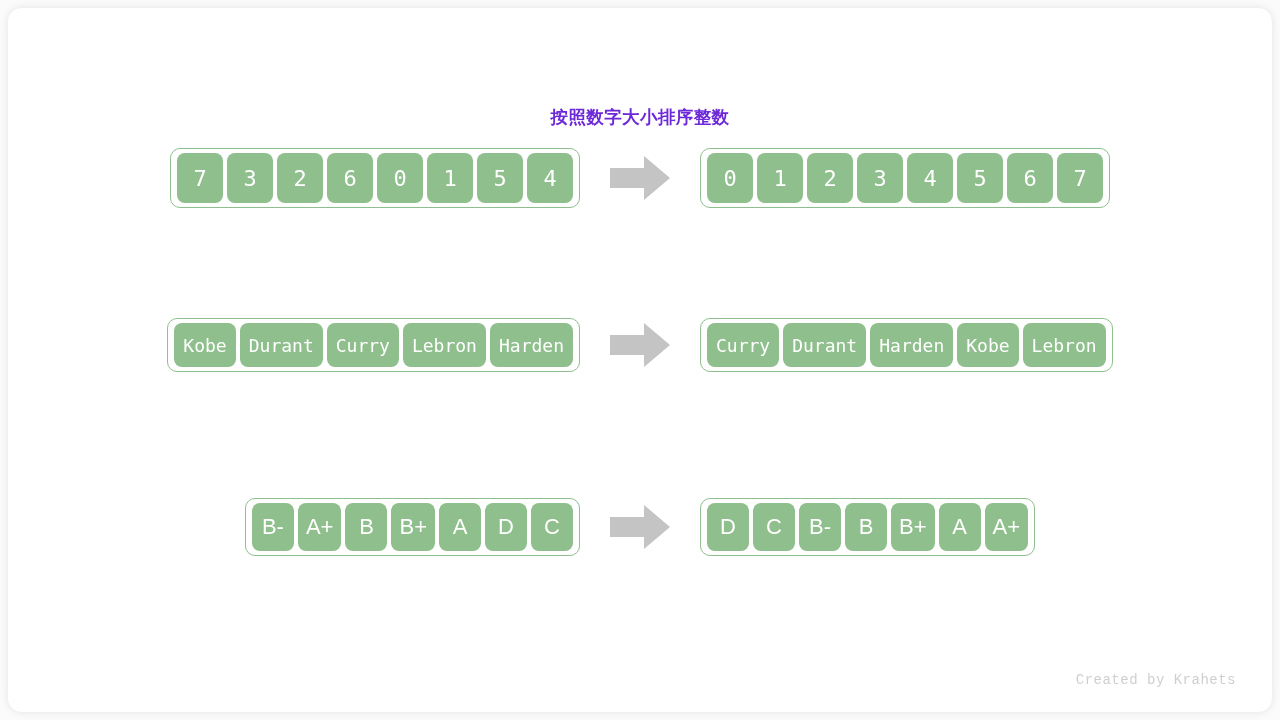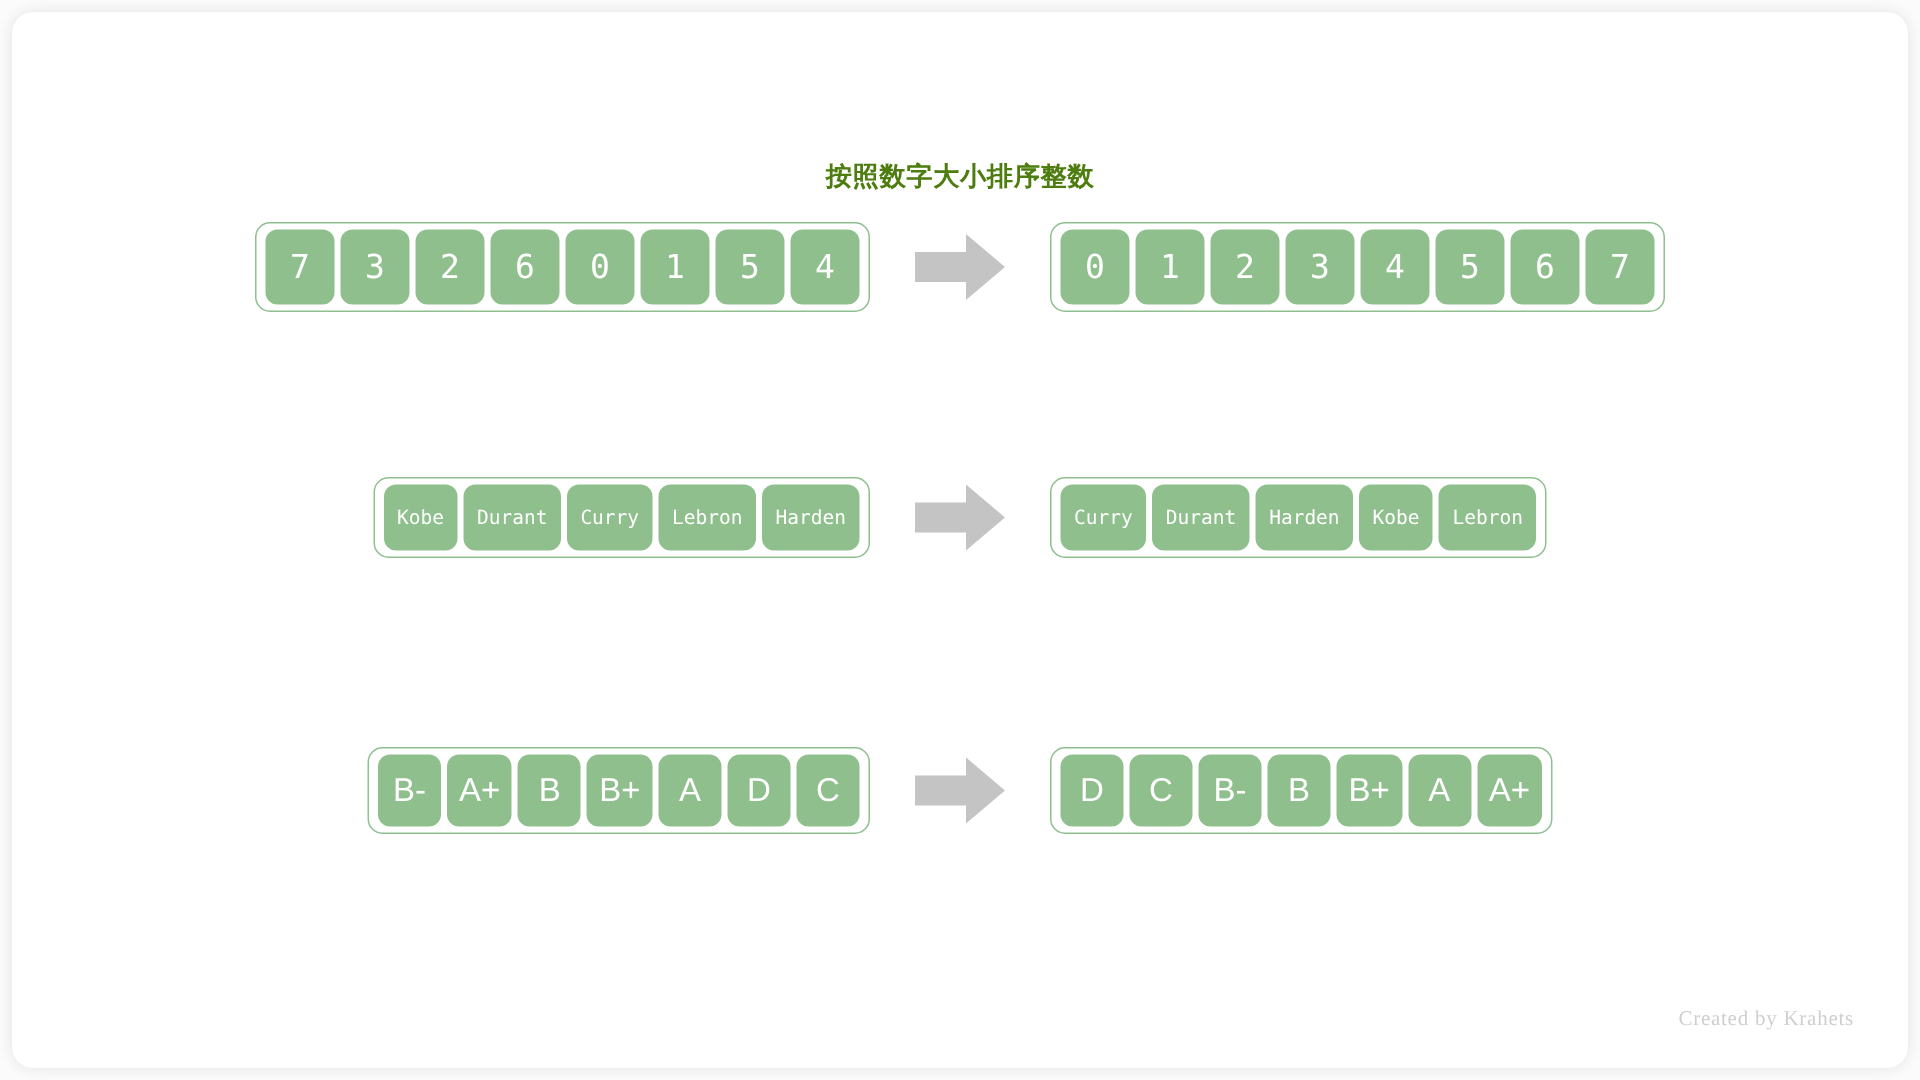--- a/index.html
+++ b/index.html
@@ -17,21 +17,21 @@
     border-radius: 14px;
     box-shadow: 0 0 10px rgba(0,0,0,0.10);
     overflow: hidden;
   }
 
   .section { position: absolute; left: 0; width: 1264px; }
   .sec-title {
     text-align: center;
     font-size: 17.5px;
     font-weight: bold;
-    color: #4d7c0f;
+    color: #6d28d9;
     letter-spacing: 0.4px;
     height: 26px;
     line-height: 26px;
     font-family: "Liberation Sans", sans-serif;
   }
 
   .row {
     position: relative;
     display: flex;
     align-items: center;
@@ -60,21 +60,21 @@
   .num .cell {
     width: 46px; height: 50px;
     font-family: "DejaVu Sans Mono", monospace;
     font-size: 22px;
   }
   
   .str .cell {
     height: 44px;
     padding: 0 9px;
     font-family: "DejaVu Sans Mono", monospace;
-    font-size: 13px;
+    font-size: 18px;
   }
   
   .grd .cell {
     min-width: 42px; height: 48px;
     padding: 0 8px;
     font-family: "Liberation Sans", sans-serif;
     font-size: 22px;
   }
 
   .arrow-wrap {
@@ -82,21 +82,21 @@
     display: flex;
     align-items: center;
     justify-content: center;
   }
   .arrow { display: block; }
 
   .footer {
     position: absolute;
     right: 36px;
     bottom: 24px;
-    font-family: Liberation Serif, serif;
+    font-family: Liberation Mono, monospace;
     font-size: 14px;
     color: #cfcfcf;
     letter-spacing: 0.5px;
   }
 </style>
 </head>
 <body>
 
 <div id="card">
 

